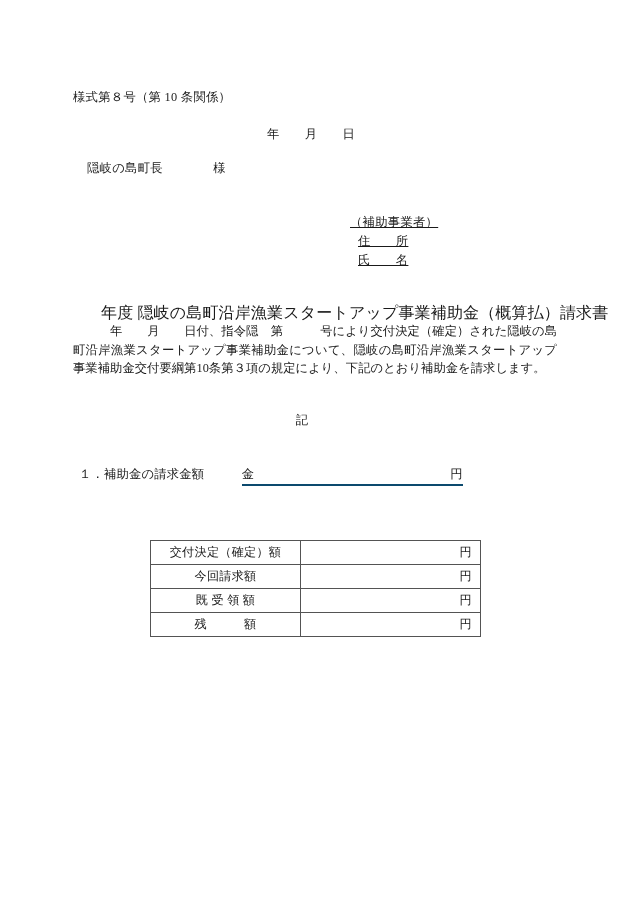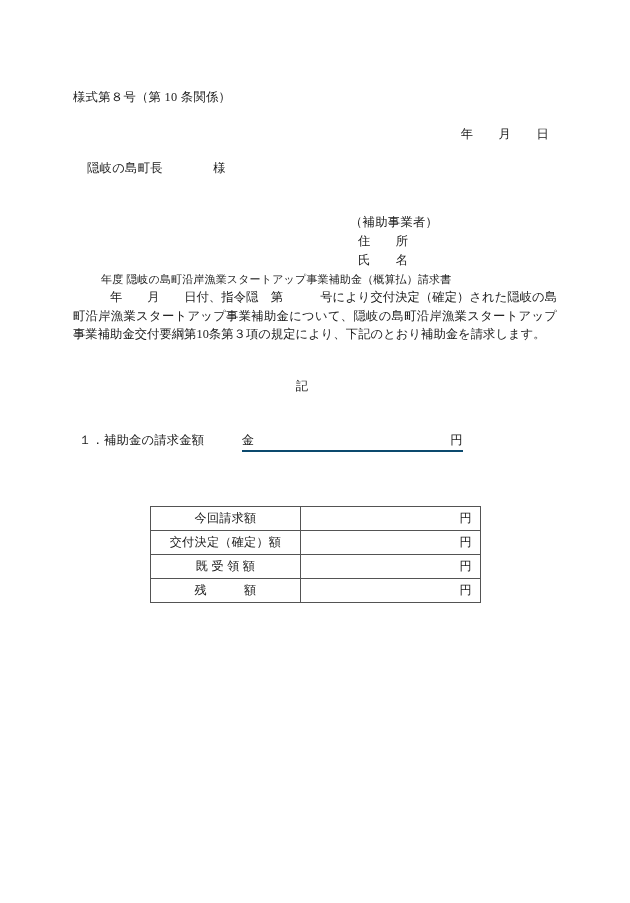--- a/index.html
+++ b/index.html
@@ -26,21 +26,21 @@
     left: 73px;
     top: 88px;
     width: 484px;
   }
   .form-no {
     font-size: 12.3px;
     line-height: 18px;
     letter-spacing: 0.3px;
   }
   .date-line {
-    text-align: right;
+    text-align: center;
     font-size: 12.3px;
     line-height: 18px;
     margin-top: 19px;
     padding-right: 8px;
     letter-spacing: 0.3px;
   }
   .addressee {
     font-size: 12.3px;
     line-height: 18px;
     margin-top: 16px;
@@ -48,26 +48,28 @@
     letter-spacing: 0.3px;
     white-space: pre;
   }
 
   .applicant {
     margin-top: 36px;
     padding-left: 277px;
     font-size: 12.3px;
     line-height: 19px;
     letter-spacing: 0.3px;
+    text-decoration: underline;
   }
   .applicant div { white-space: pre; }
   .applicant .indent { padding-left: 8px; }
 
   .title {
-    font-size: 11px;
+    margin-top: 34px;
+    font-size: 16px;
     line-height: 18px;
     padding-left: 28px;
     letter-spacing: 0.15px;
     white-space: pre;
   }
 
   .body-para {
     font-size: 12.3px;
     line-height: 18.5px;
     letter-spacing: 0.05px;
@@ -149,25 +151,25 @@
 
     <div class="body-para">　　　年　　月　　日付、指令隠　第　　　号により交付決定（確定）された隠岐の島町沿岸漁業スタートアップ事業補助金について、隠岐の島町沿岸漁業スタートアップ事業補助金交付要綱第10条第３項の規定により、下記のとおり補助金を請求します。</div>
 
     <div class="ki">記</div>
 
     <div class="item1"><span>１．補助金の請求金額</span><span class="spacer">　　　</span><span class="amount-blank"><span>金</span><span class="gap"></span><span>円</span></span></div>
 
     <table class="amount-table">
       <tbody>
         <tr>
-          <td class="label">今回請求額</td>
+          <td class="label">交付決定（確定）額</td>
           <td class="value">円</td>
         </tr>
         <tr>
-          <td class="label">交付決定（確定）額</td>
+          <td class="label">今回請求額</td>
           <td class="value">円</td>
         </tr>
         <tr>
           <td class="label">既 受 領 額</td>
           <td class="value">円</td>
         </tr>
         <tr>
           <td class="label">残　　　額</td>
           <td class="value">円</td>
         </tr>

